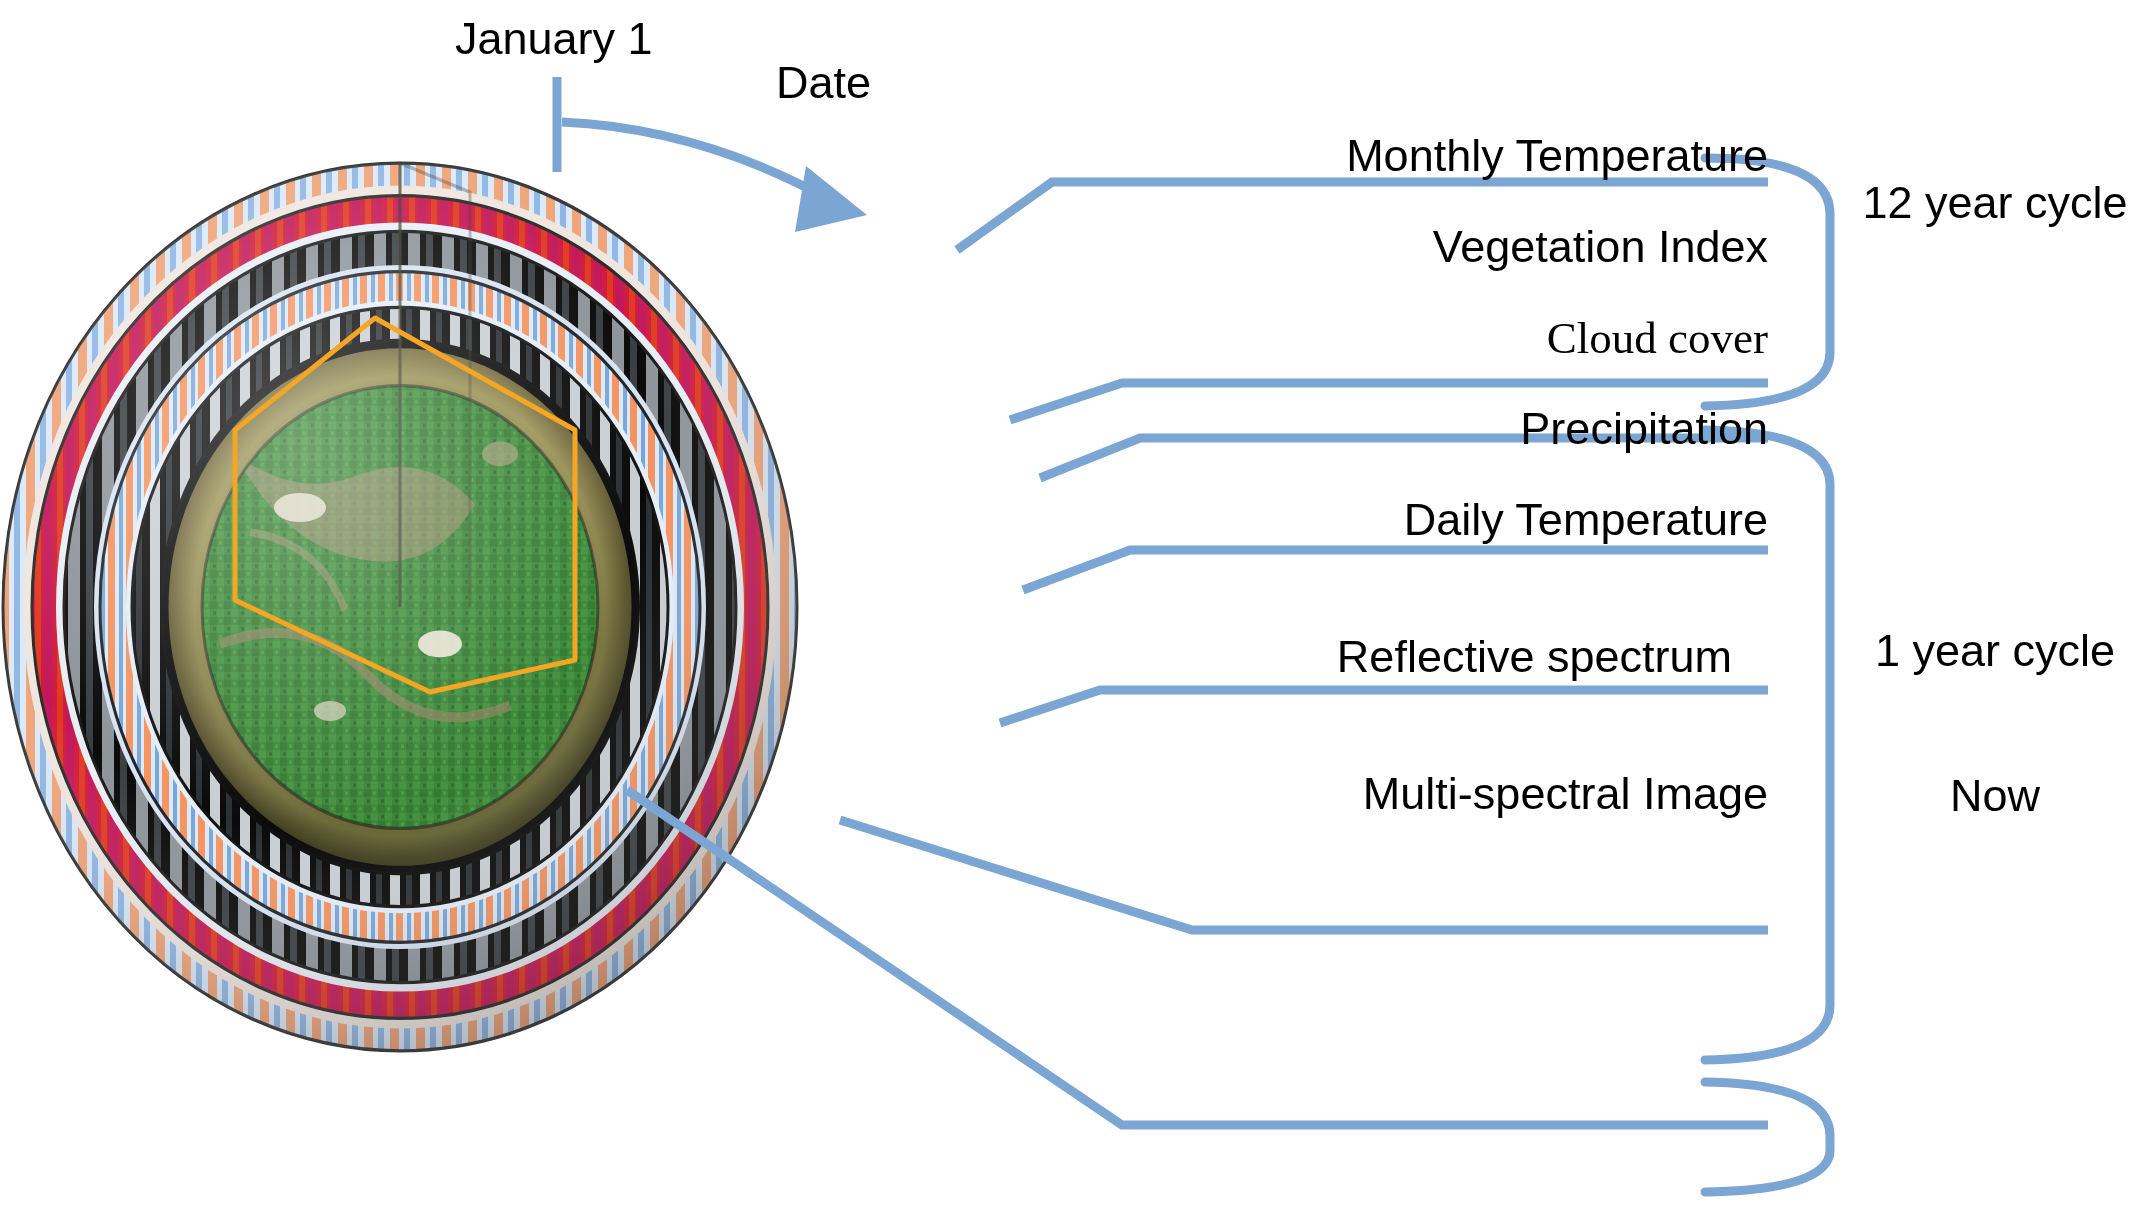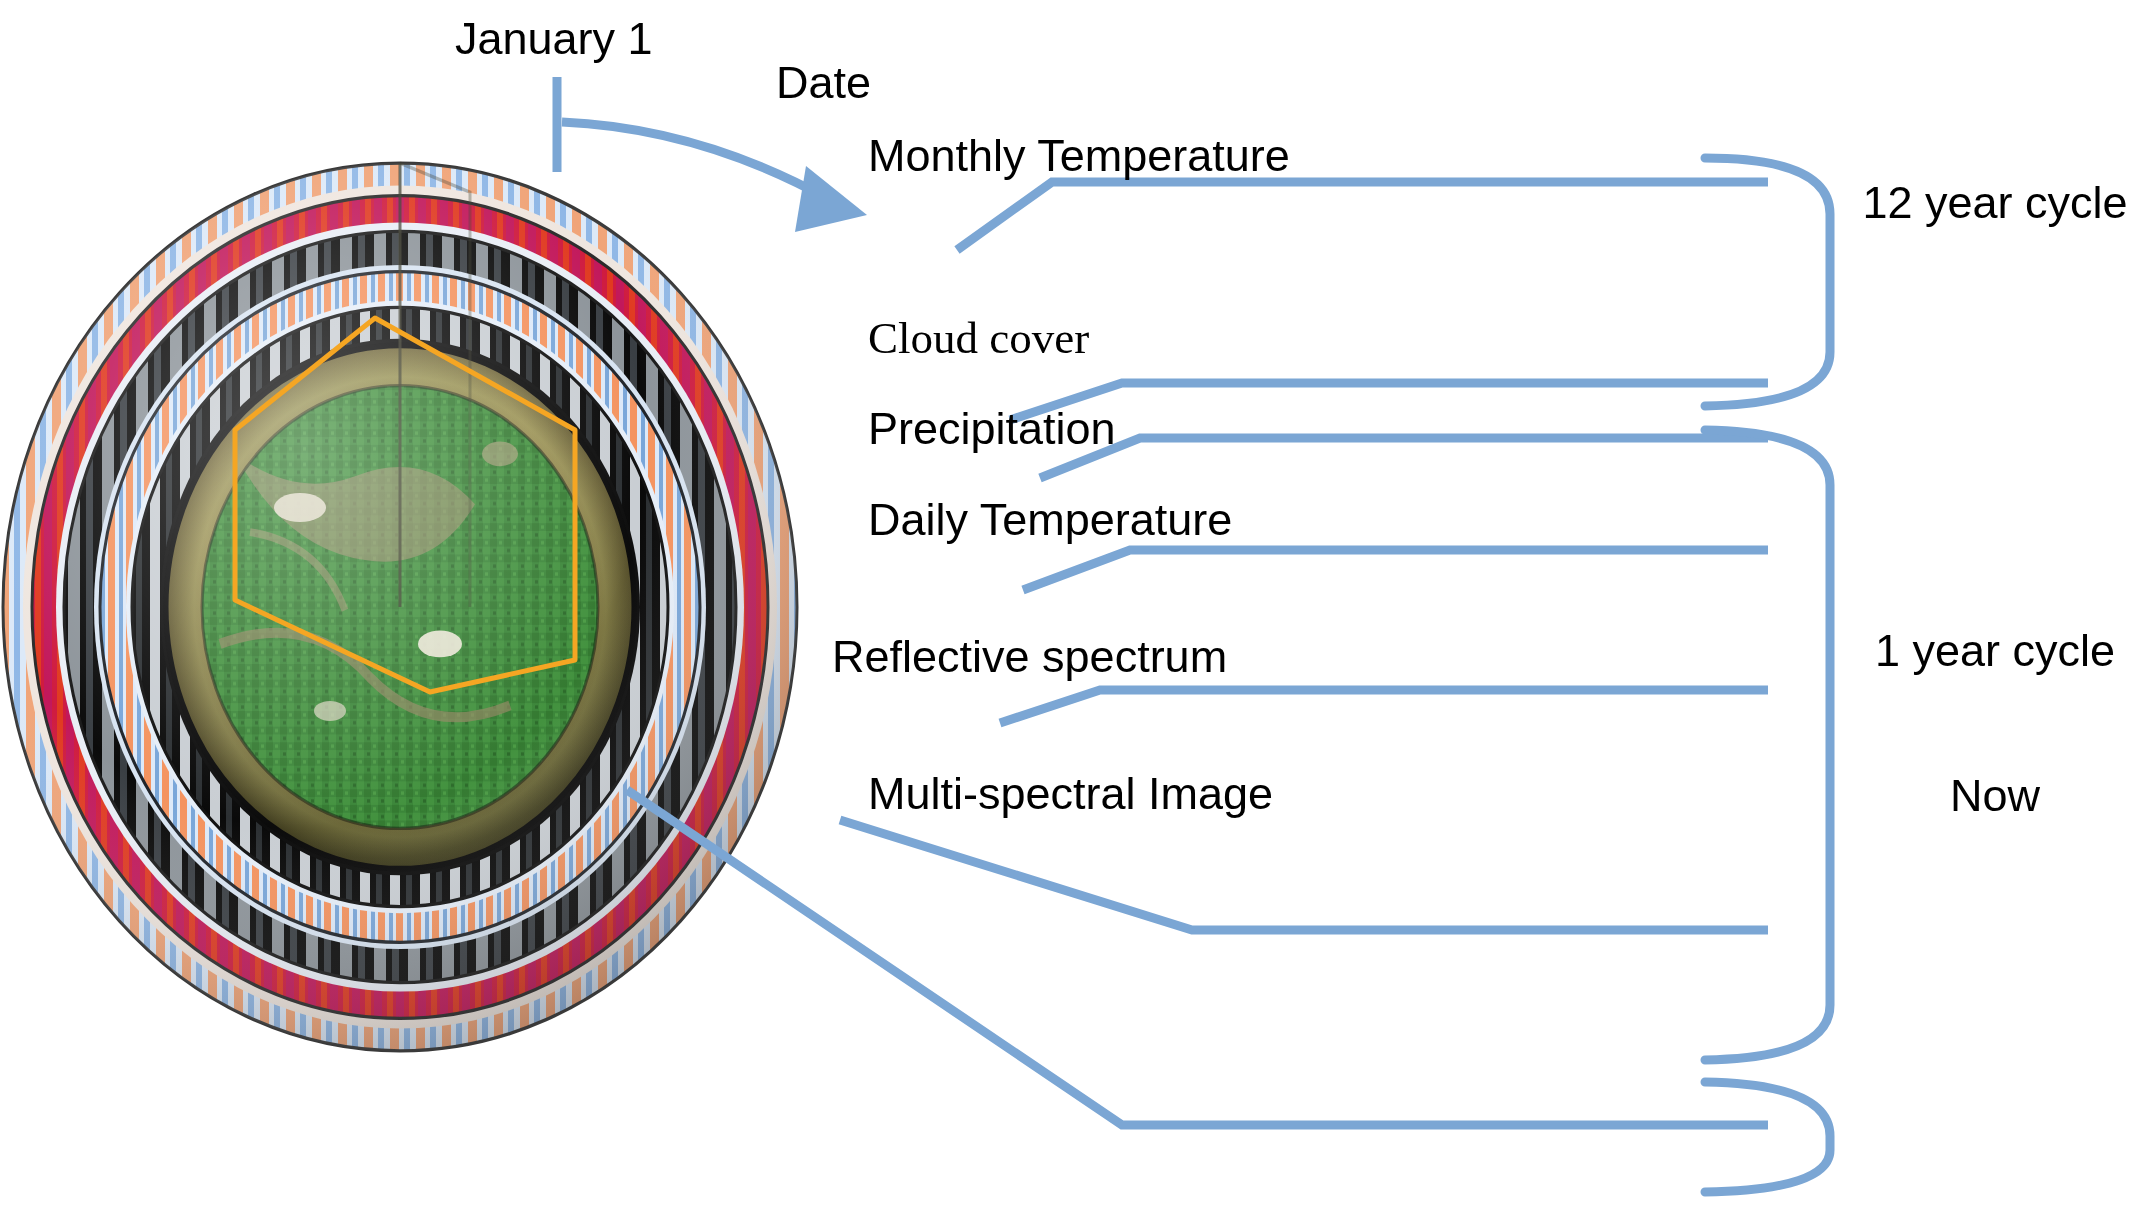--- a/index.html
+++ b/index.html
@@ -2,21 +2,21 @@
 <html><head>
 <meta charset="utf-8">
 <style>
   html,body{margin:0;padding:0;background:#ffffff;}
   body{width:2142px;height:1230px;position:relative;overflow:hidden;
        font-family:"Liberation Sans","DejaVu Sans",sans-serif;}
   #stage{position:absolute;left:0;top:0;width:1924px;height:1230px;}
   svg.layer{position:absolute;left:0;top:0;width:2142px;height:1230px;}
   .lbl{position:absolute;color:#000;font-size:45px;line-height:1;white-space:nowrap;
        font-family:"Liberation Sans","DejaVu Sans",sans-serif;}
-  .lbl.r{}
+  .lbl.r{text-align:right;}
   .lbl.c{text-align:center;}
 </style>
 </head>
 <body>
 
 <div id="stage">
 
   <svg class="layer" viewBox="0 0 2142 1230">
     <defs>
 
@@ -165,20 +165,21 @@
       <path d="M1705 1082 Q1830 1084 1830 1136 L1830 1150 Q1830 1190 1705 1192"></path>
     </g>
   </svg>
 
   <div class="lbl" style="left:455px;top:16px;">January 1</div>
 
   <div class="lbl" style="left:776px;top:60px;">Date</div>
 
   <div class="lbl r" style="left:868px;top:133px;width:900px;">Monthly Temperature</div>
 
+  <div class="lbl r" style="left:868px;top:224px;width:900px;">Vegetation Index</div>
 
   <div class="lbl r" style="left:868px;top:316px;width:900px;font-family:Liberation Serif, serif;">Cloud cover</div>
 
   <div class="lbl r" style="left:868px;top:497px;width:900px;">Daily Temperature</div>
 
   <div class="lbl r" style="left:868px;top:406px;width:900px;">Precipitation</div>
 
   <div class="lbl r" style="left:832px;top:634px;width:900px;">Reflective spectrum</div>
 
   <div class="lbl r" style="left:868px;top:771px;width:900px;">Multi-spectral Image</div>

